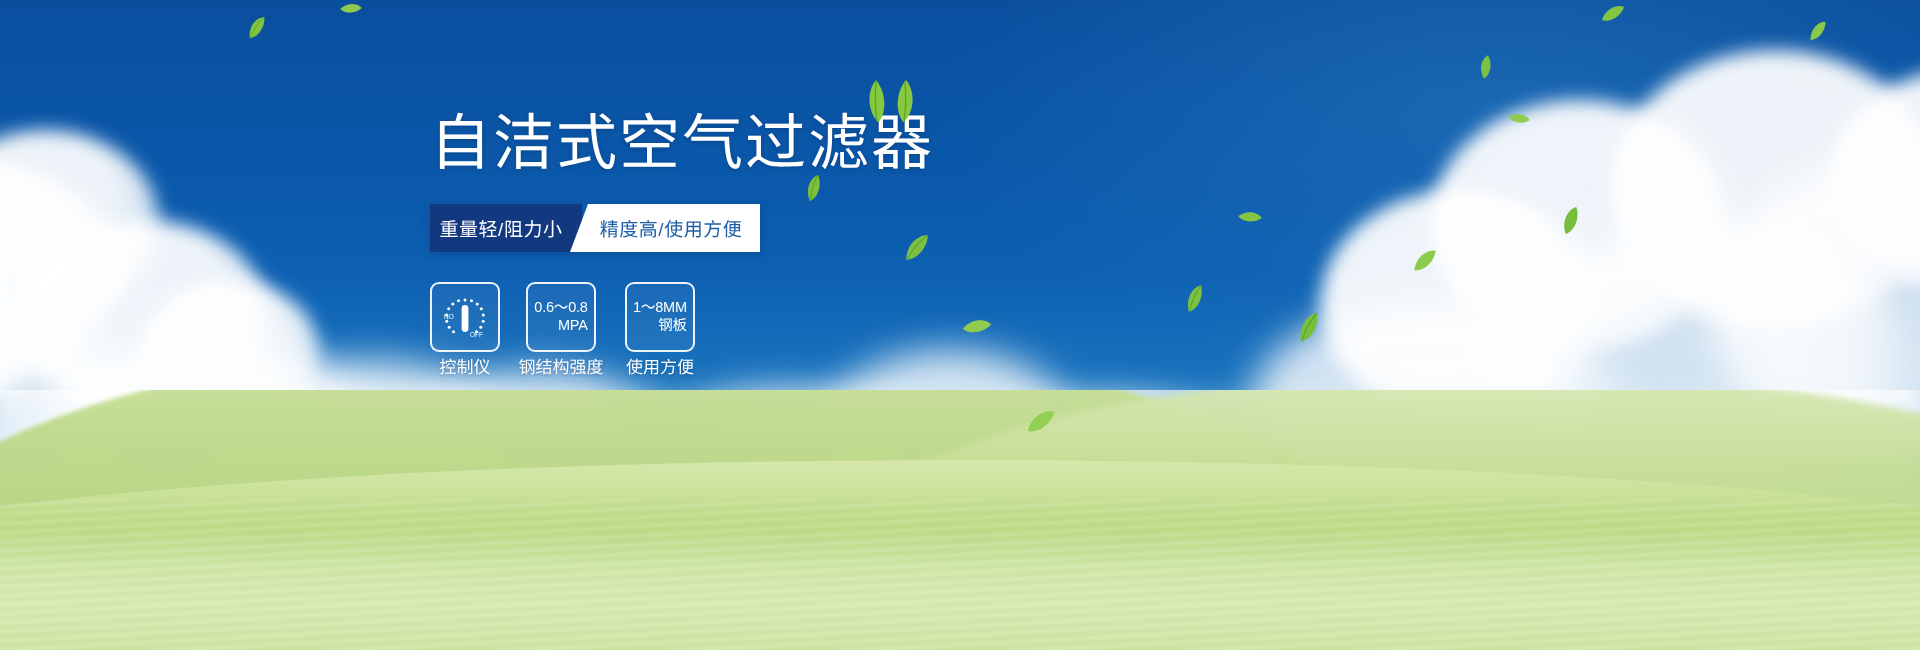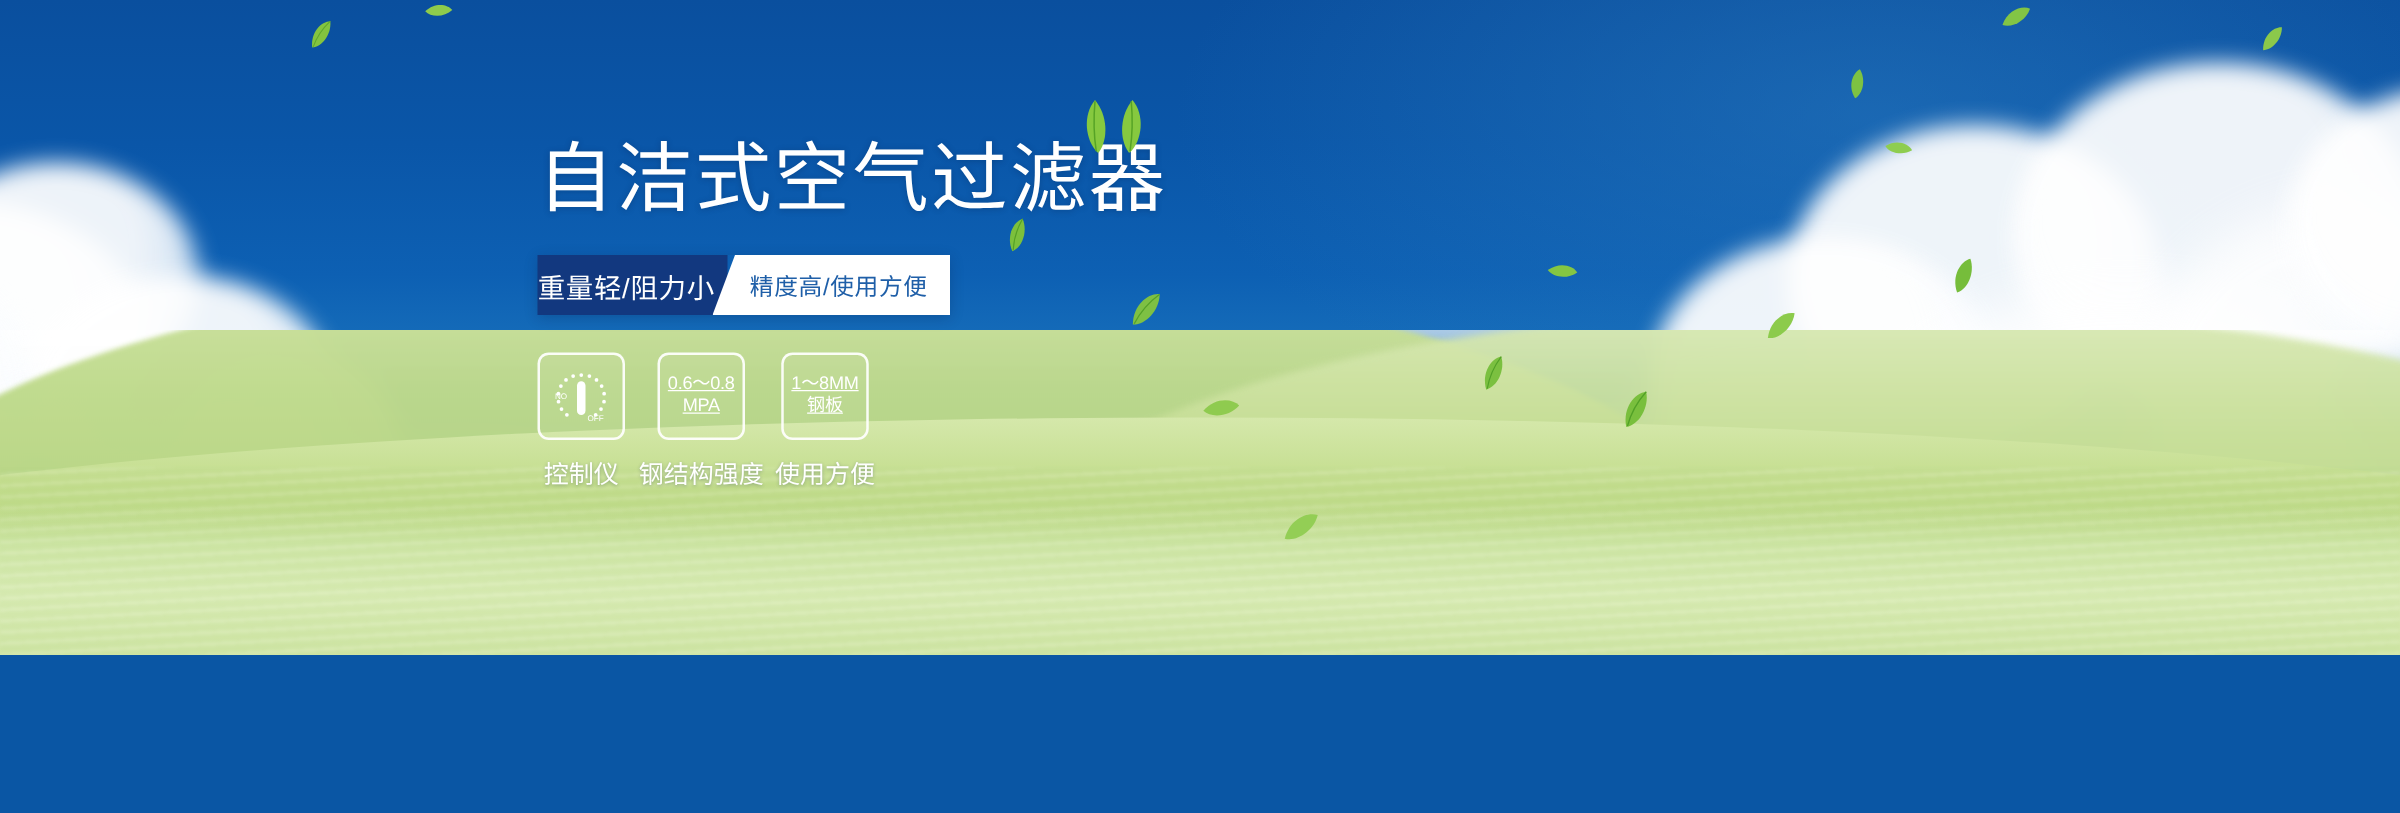--- a/index.html
+++ b/index.html
@@ -6,21 +6,21 @@
   * { margin:0; padding:0; box-sizing:border-box; }
   html,body { width:1920px; height:650px; overflow:hidden; }
   body {
     font-family:"Liberation Sans","DejaVu Sans",sans-serif;
     background:#0a56a4;
   }
 
   
   .banner{
     position:relative;
-    width:1920px; height:524px;
+    width:1920px; height:650px;
     overflow:hidden;
     background:#3b82f6;
   }
 
   
   .sky{
     position:absolute; inset:0;
     background:
       radial-gradient(ellipse 900px 420px at 78% 18%, rgba(40,120,190,.55) 0%, rgba(40,120,190,0) 62%),
       linear-gradient(to bottom,
@@ -126,21 +126,21 @@
     display:flex; align-items:stretch;
     margin-top:24px; width:330px; height:48px;
     box-shadow:0 2px 10px rgba(0,25,60,.22);
   }
   .tag-a{
     position:relative;
     background:#12387f;
     color:#ffffff;
     flex:0 0 152px;
     display:flex; align-items:center; justify-content:center;
-    font-size:22px; letter-spacing:.5px;
+    font-size:19px; letter-spacing:.5px;
     padding-right:10px;
     text-align:center;
   }
   .tag-b{
     position:relative;
     background:#ffffff;
     color:#1f5fa8;
     flex:1 1 auto;
     display:flex; align-items:center; justify-content:center;
     font-size:19px; letter-spacing:.5px;
@@ -163,26 +163,26 @@
   .fbox{
     width:70px; height:70px;
     border:2px solid rgba(255,255,255,.92);
     border-radius:9px;
     display:flex; flex-direction:column;
     align-items:center; justify-content:center;
     color:#ffffff;
     background:rgba(255,255,255,.05);
   }
   .fbox .ftext{
-    font-size:14.5px; line-height:1.22; text-align:center;
-    letter-spacing:-.2px; white-space:pre-line;text-decoration:underline;
+    font-size:14.5px; line-height:1.22; text-align:right;
+    letter-spacing:-.2px; white-space:pre-line;
   }
   .flabel{
-    margin-top:11px;
-    font-size:20px; color:#ffffff;
+    margin-top:1px;
+    font-size:17px; color:#ffffff;
     white-space:nowrap; text-align:left;
     text-shadow:0 1px 3px rgba(0,30,70,.3);
   }
   .fbox svg{ display:block; }
 </style>
 </head>
 <body>
 
 <div class="banner">
 

